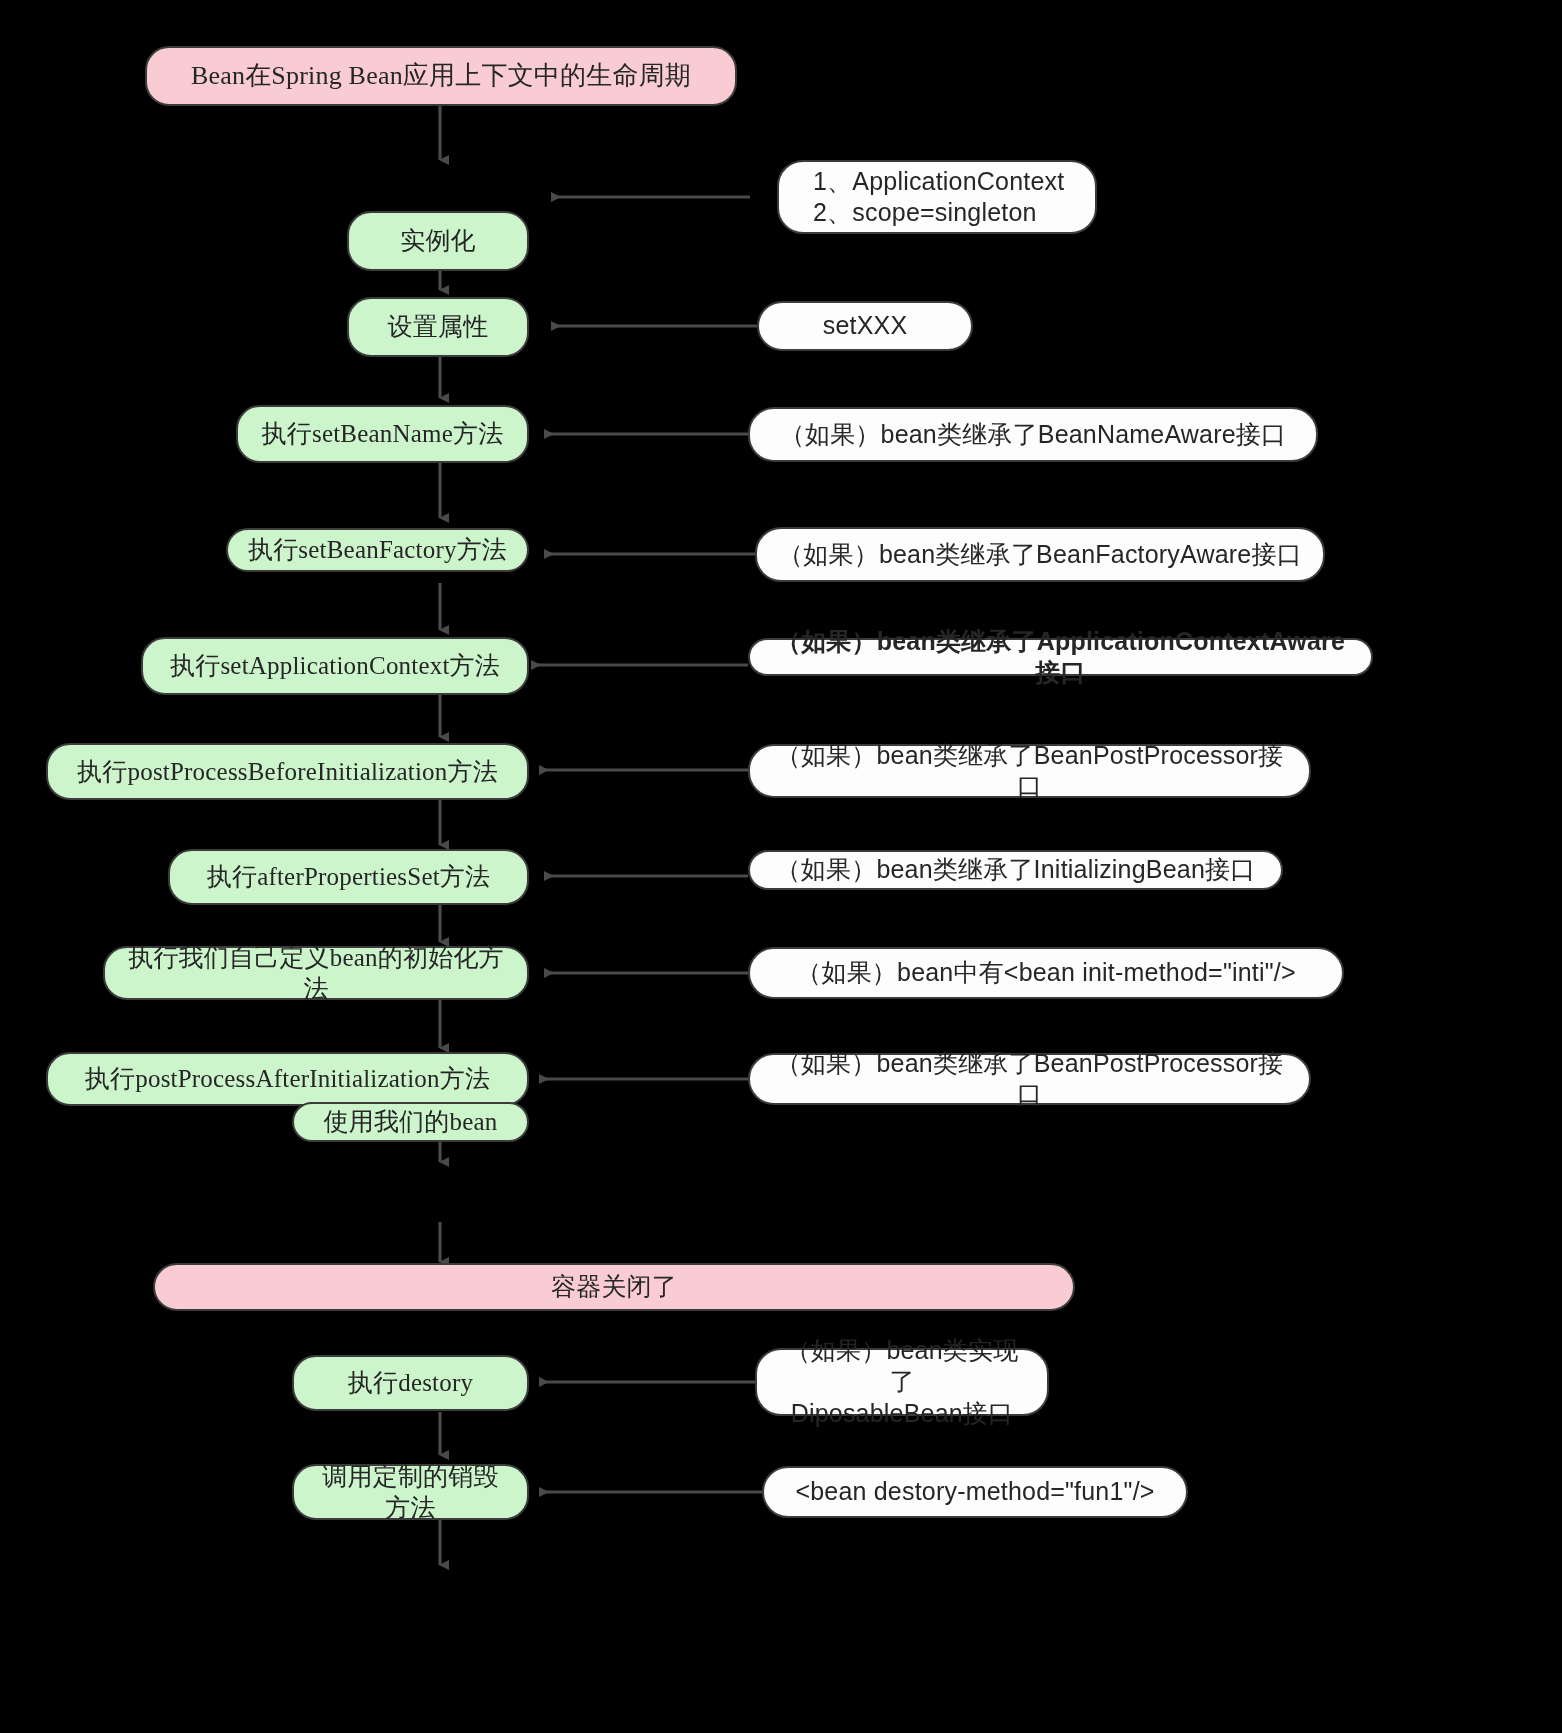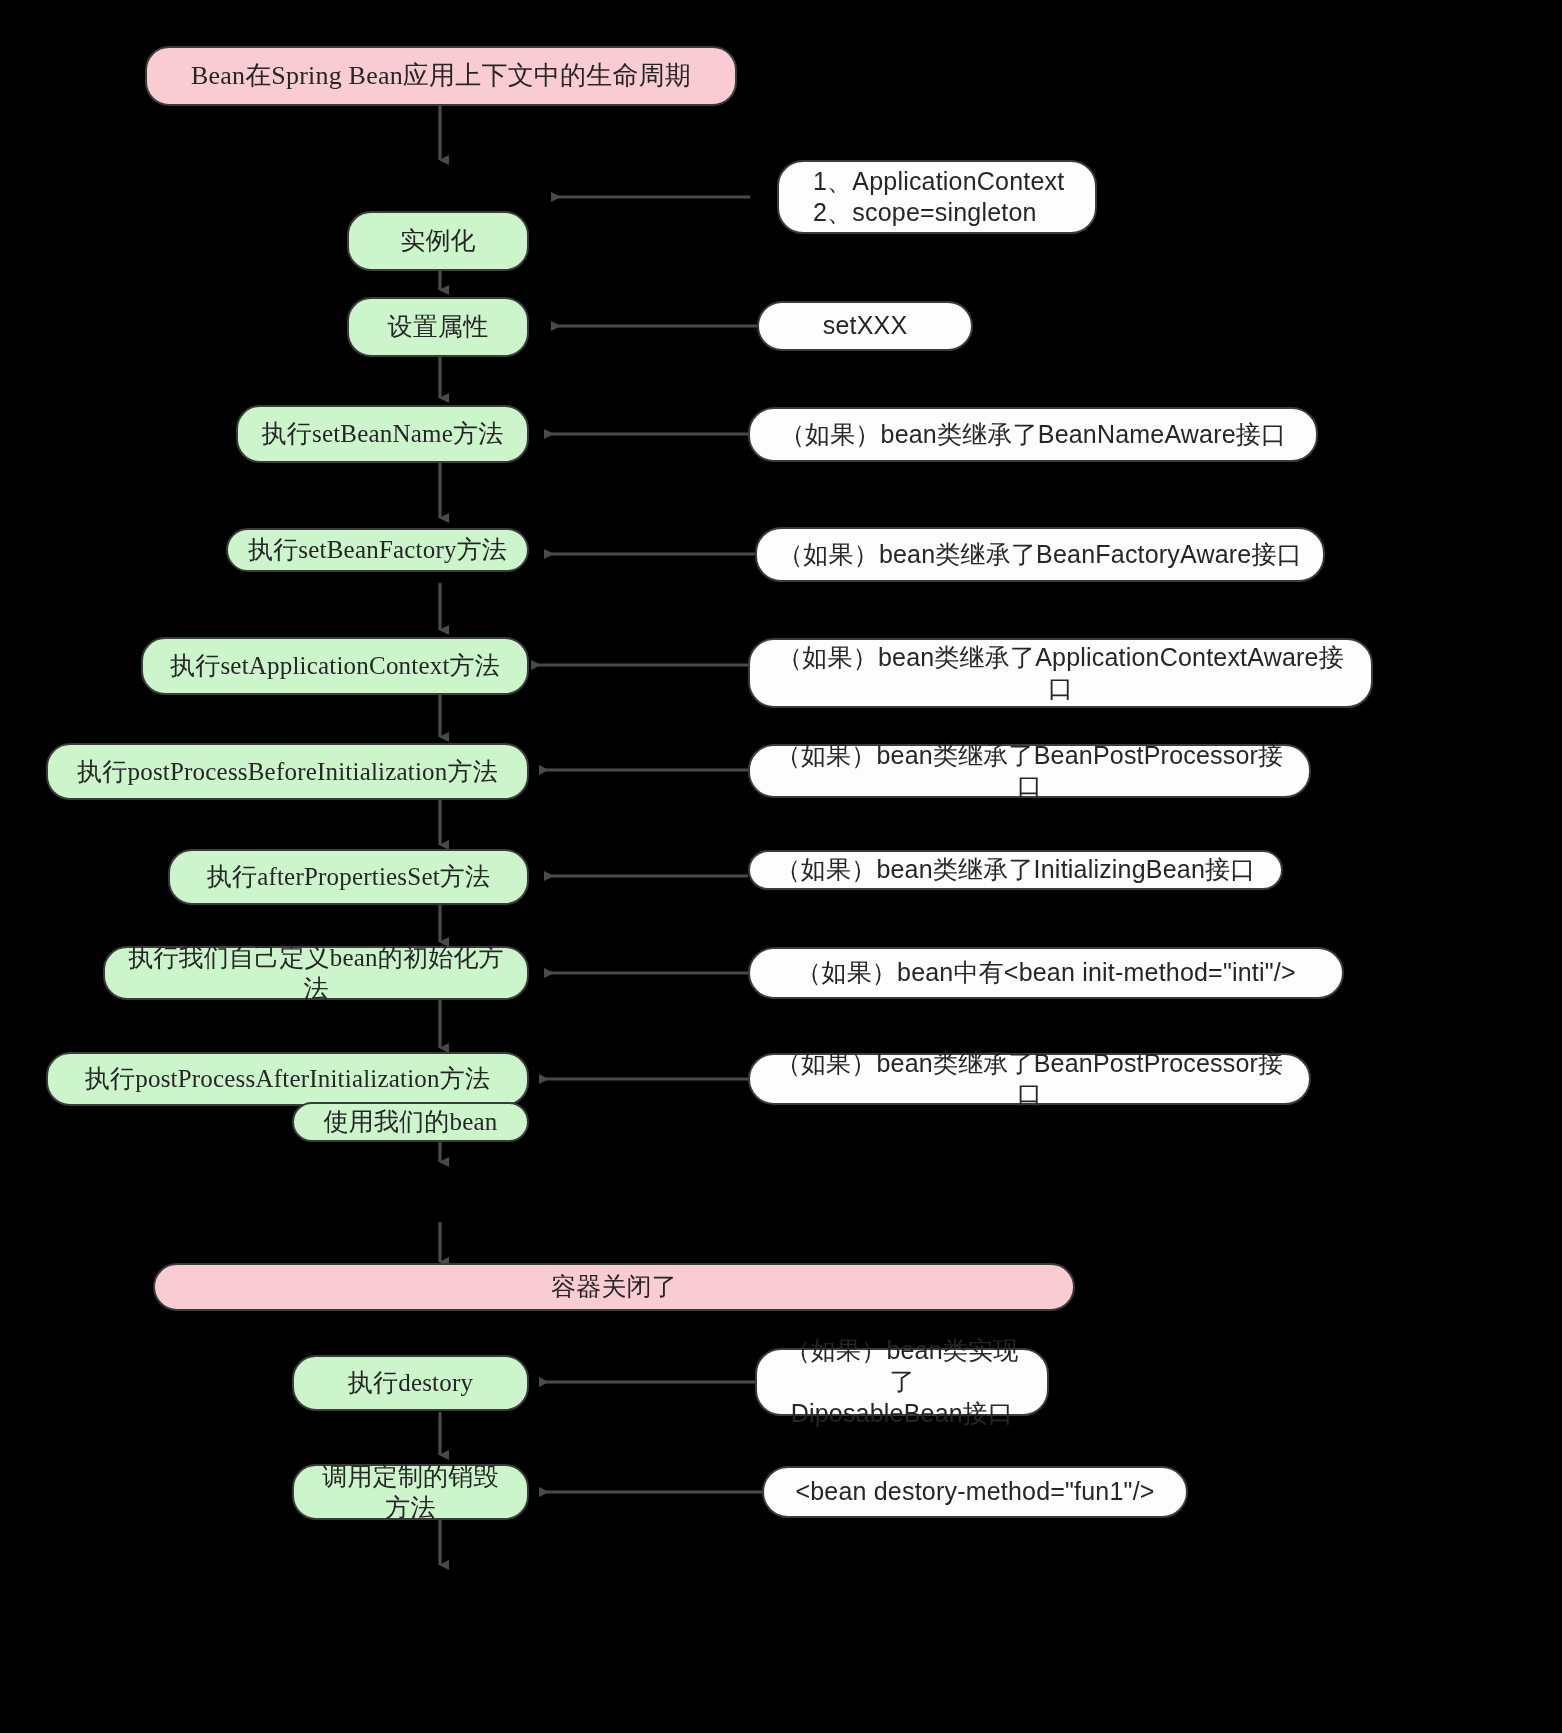--- a/index.html
+++ b/index.html
@@ -103,21 +103,21 @@
 
   <div class="node white note" style="left:753px;top:160px;width:320px;height:74px;justify-content:flex-start;text-align:left;padding-left:34px;margin-left:24px;">1、ApplicationContext
 2、scope=singleton</div>
 
   <div class="node white note" style="left:757px;top:301px;width:216px;height:50px;">setXXX</div>
 
   <div class="node white note" style="left:748px;top:407px;width:570px;height:55px;">（如果）bean类继承了BeanNameAware接口</div>
 
   <div class="node white note" style="left:755px;top:527px;width:570px;height:55px;">（如果）bean类继承了BeanFactoryAware接口</div>
 
-  <div class="node white note" style="left:748px;top:638px;width:625px;height:70px;">（如果）bean类继承了ApplicationContextAware接口</div>
+  <div class="node white note" style="left:748px;top:638px;width:625px;height:38px;font-weight:bold;">（如果）bean类继承了ApplicationContextAware接口</div>
 
   <div class="node white note" style="left:748px;top:744px;width:563px;height:54px;">（如果）bean类继承了BeanPostProcessor接口</div>
 
   <div class="node white note" style="left:748px;top:850px;width:535px;height:40px;">（如果）bean类继承了InitializingBean接口</div>
 
   <div class="node white note" style="left:748px;top:947px;width:596px;height:52px;">（如果）bean中有&lt;bean init-method="inti"/&gt;</div>
 
   <div class="node white note" style="left:748px;top:1053px;width:563px;height:52px;">（如果）bean类继承了BeanPostProcessor接口</div>
 
   <div class="node white note" style="left:755px;top:1348px;width:294px;height:68px;">（如果）bean类实现了

